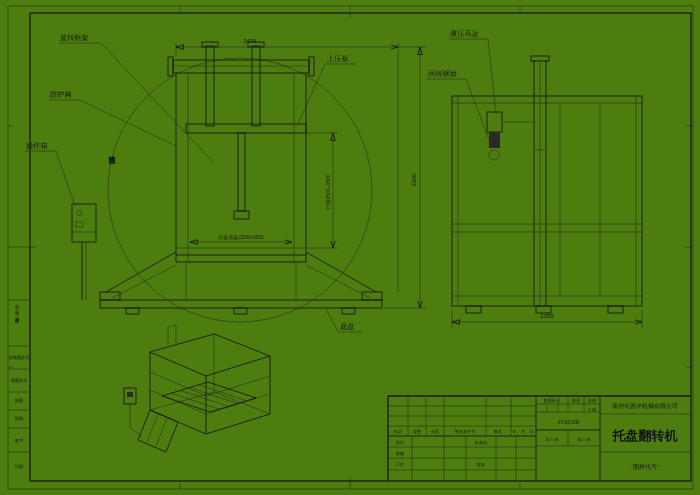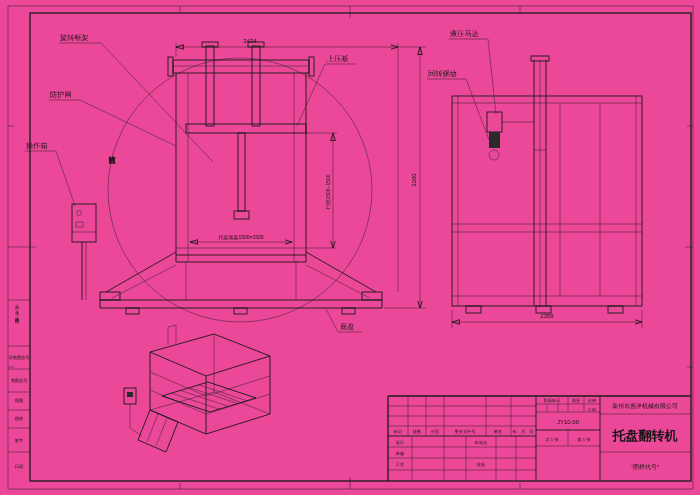--- a/index.html
+++ b/index.html
@@ -1,16 +1,16 @@
 <!DOCTYPE html>
 <html><head>
 <meta charset="utf-8">
 <style>
   html,body{margin:0;padding:0;background:#e8e8e8;}
-  #sheet{position:relative;width:700px;height:495px;background:#ec4899;overflow:hidden;
+  #sheet{position:relative;width:700px;height:495px;background:#4d7c0f;overflow:hidden;
          font-family:"Liberation Sans","DejaVu Sans",sans-serif;}
   svg{position:absolute;left:0;top:0;}
   svg line, svg rect, svg circle, svg path, svg polygon, svg polyline{stroke:#1a1a1a;fill:none;stroke-width:0.9;}
   .t{stroke-width:0.45;}
   .b{stroke-width:1.3;}
   .dk{fill:#2a2a2a;stroke:none;}
   text{fill:#141414;stroke:none;font-family:"Liberation Sans","DejaVu Sans",sans-serif;}
   .lbl{font-size:7.2px;}
   .dim{font-size:6px;}
   .sm{font-size:5px;}

